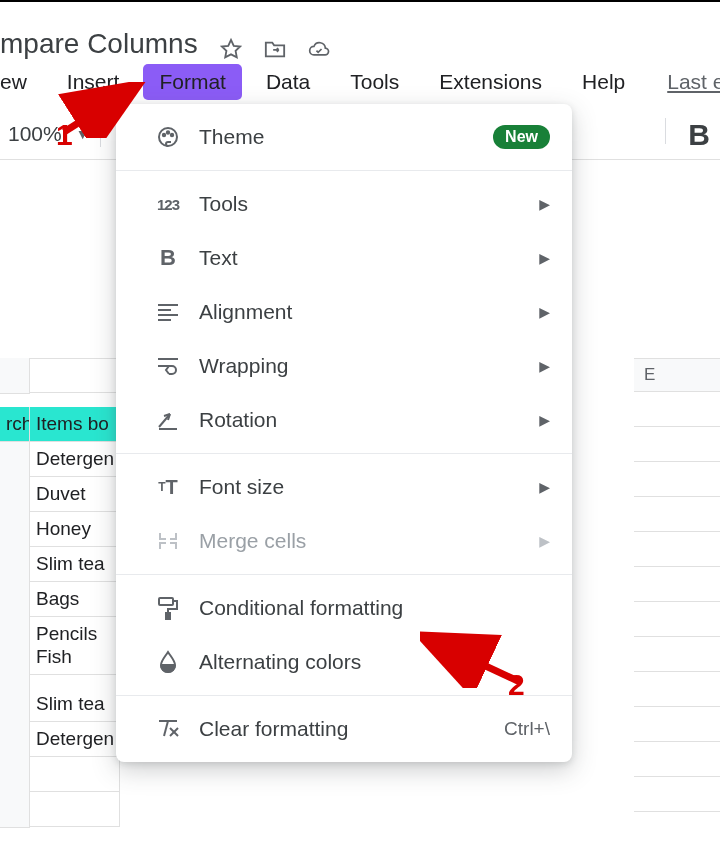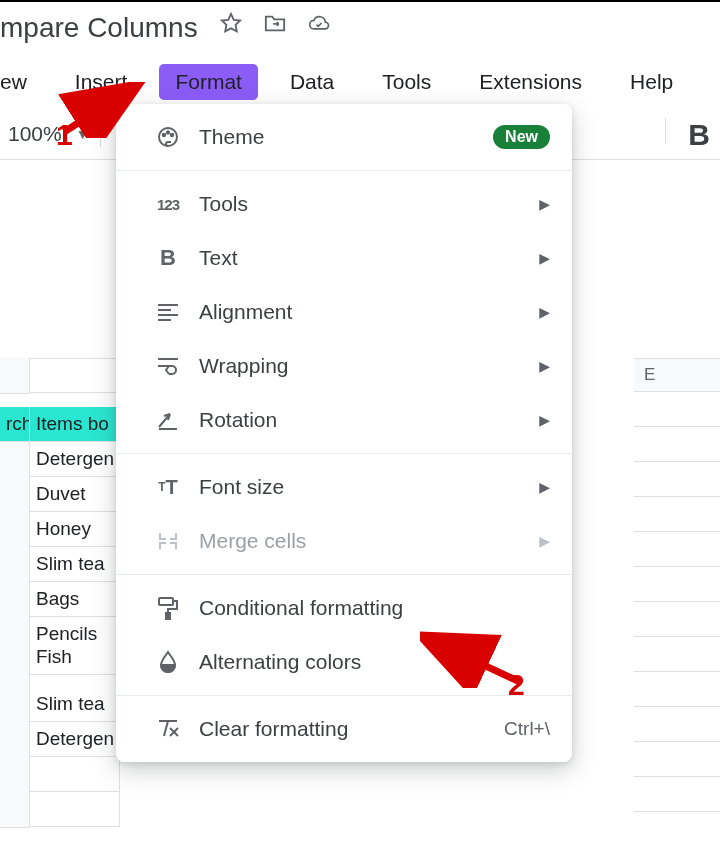--- a/index.html
+++ b/index.html
@@ -1,26 +1,26 @@
 <!DOCTYPE html>
 <html><head>
 <meta charset="utf-8">
 <style>
   * { box-sizing: border-box; margin: 0; padding: 0; }
   html, body { width: 720px; height: 846px; font-family: "Google Sans", Arial, sans-serif; background: #fff; overflow: hidden; color: #3c4043; }
   .top-border { position:absolute; top:0; left:0; right:0; height:2px; background:#000; }
 
   
-  .title-row { position:absolute; top:12px; left:0; right:4px; height:48px; display:flex; align-items:flex-start; }
+  .title-row { position:absolute; top:12px; left:0; right:4px; height:48px; display:flex; align-items:flex-end; }
   .doc-title { font-size:28px; color:#3c4043; padding-left:0; }
   .title-icons { display:flex; gap:22px; align-items:center; margin-left:22px; }
   .tgl-icon { width:22px; height:22px; display:flex; align-items:center; justify-content:center; }
 
   
-  .menu-row { position:absolute; top:62px; left:0; right:0; height:40px; display:flex; align-items:center; gap:16px; font-size:21px; color:#202124; }
+  .menu-row { position:absolute; top:62px; left:0; right:0; height:40px; display:flex; align-items:center; gap:8px; font-size:21px; color:#202124; }
   .menu-item { padding:6px 16px; border-radius:5px; cursor:pointer; white-space:nowrap; }
   .menu-item.active { background:#8b5cf6; }
   .last-edit { margin-left:18px; color:#5f6368; text-decoration:underline; white-space:nowrap; }
 
   
   .toolbar-row { position:absolute; top:108px; left:0; right:0; height:52px; border-bottom:1px solid #e0e0e0; display:flex; align-items:center; font-size:21px; color:#3c4043; }
   .zoom { margin-left:0; padding:0 8px; }
   .tb-sep { width:1px; height:26px; background:#dadce0; margin:0 10px; }
   .chev { font-size:14px; color:#5f6368; margin-left:6px; }
   .bold-b  { position:absolute; right:10px; top:118px; font-size:30px; font-weight:700; color:#3c4043; }

